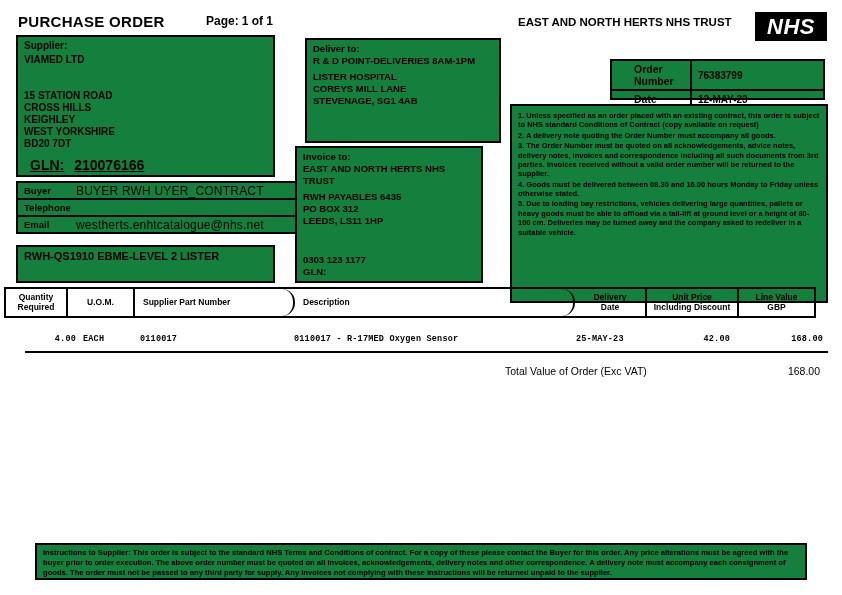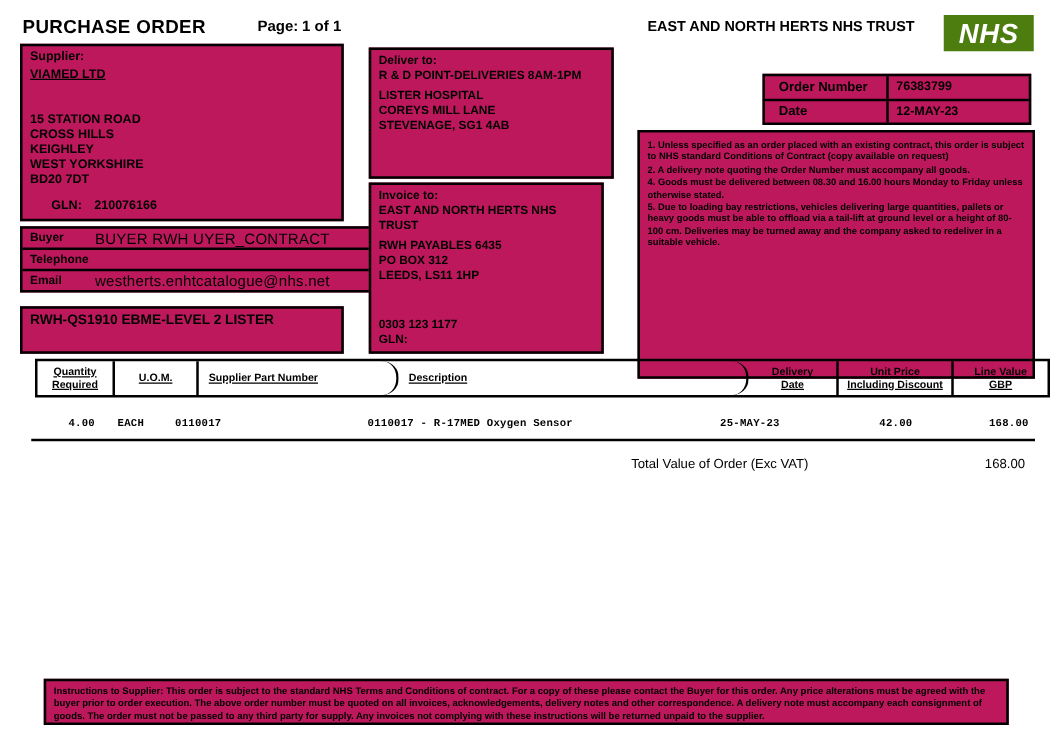--- a/index.html
+++ b/index.html
@@ -7,70 +7,70 @@
   .page { position:relative; width:842px; height:595px; background:#fff; overflow:hidden; }
 
   .abs { position:absolute; }
 
   .doc-title { left:18px; top:13px; font-size:15px; font-weight:800; letter-spacing:.3px; }
   .page-line { left:206px; top:14px; font-size:12px; }
   .page-line .lbl { font-weight:800; }
   .page-line .val { font-weight:600; margin-left:3px; }
   .trust-name { left:518px; top:16px; font-size:11.5px; font-weight:800; }
 
-  .nhs-logo { left:755px; top:12px; width:72px; height:29px; background:#4d7c0f; display:flex; align-items:center; justify-content:center; }
+  .nhs-logo { left:755px; top:12px; width:72px; height:29px; background:#000000; display:flex; align-items:center; justify-content:center; }
   .nhs-logo span { color:#fff; font-weight:900; font-style:italic; font-size:22px; letter-spacing:.5px; }
 
-  .box { border:2px solid #000; background:#be185d; }
+  .box { border:2px solid #000; background:#15803d; }
 
   
   .supplier-box { left:16px; top:35px; width:259px; height:142px; padding:3px 6px; font-size:10px; font-weight:700; line-height:12px; }
   .supplier-box .sec-label { font-size:10px; font-weight:800; margin-bottom:2px; }
-  .supplier-name { margin-bottom:24px;text-decoration:underline; }
-  .supplier-gln { position:absolute; left:23px; bottom:4px; font-size:10px; font-weight:800; }
+  .supplier-name { margin-bottom:24px; }
+  .supplier-gln { position:absolute; left:12px; bottom:4px; font-size:14px; font-weight:800;text-decoration:underline; }
   .supplier-gln .v { margin-left:10px; }
 
   
   .buyer-box { left:16px; top:181px; width:288px; height:53px; display:flex; flex-direction:column; }
   .buyer-row { display:flex; align-items:center; flex:1; border-top:2px solid #000; padding:0 6px; }
   .buyer-row:first-child { border-top:none; }
   .buyer-row .lbl { width:52px; font-size:9.5px; font-weight:800; flex:none; }
   .buyer-row .val { font-size:12px; font-weight:400; letter-spacing:.2px; }
 
   .contract-box { left:16px; top:245px; width:259px; height:38px; padding:3px 6px; font-size:11px; font-weight:700; }
 
   
-  .deliver-box { left:295px; top:38px; width:196px; height:105px; padding:3px 6px; font-size:9.5px; font-weight:700; line-height:12px; }
+  .deliver-box { left:305px; top:38px; width:196px; height:105px; padding:3px 6px; font-size:9.5px; font-weight:700; line-height:12px; }
   .invoice-box { left:295px; top:146px; width:188px; height:137px; padding:3px 6px; font-size:9.5px; font-weight:700; line-height:12px; }
   .gap-top { margin-top:4px; }
   .invoice-foot { position:absolute; left:6px; bottom:3px; line-height:12px; }
 
   
   .order-box { left:610px; top:59px; width:215px; height:41px; display:flex; flex-direction:column; }
   .order-row { flex:1; display:flex; border-top:2px solid #000; }
   .order-row:first-child { border-top:none; }
-  .order-row .lbl { width:99px; flex:none; border-right:2px solid #000; padding:2px 11px; font-size:10.5px; font-weight:800; display:flex; align-items:center; }
+  .order-row .lbl { width:80px; flex:none; border-right:2px solid #000; padding:2px 22px; font-size:10.5px; font-weight:800; display:flex; align-items:center; }
   .order-row .val { padding:2px 6px; font-size:10px; font-weight:800; display:flex; align-items:center; }
 
   
   .terms-box { left:510px; top:104px; width:318px; height:199px; padding:5px 6px; }
   .terms-box p { font-size:7.5px; font-weight:600; line-height:1.25; margin-bottom:1px; }
 
   
-  .items-head { left:28px; top:287px; width:812px; height:31px; border:2px solid #000; display:flex;text-decoration:underline; }
+  .items-head { left:4px; top:287px; width:812px; height:31px; border:2px solid #000; display:flex; }
   .items-head .cell { border-right:2px solid #000; display:flex; align-items:center; justify-content:center; text-align:center; font-size:8.5px; font-weight:800; line-height:1.15; padding:1px 2px; }
   .items-head .cell:last-child { border-right:none; }
   .items-head .cell span { white-space:pre-line; }
   .items-head .cell.al { justify-content:flex-start; text-align:left; padding-left:8px;border-radius:13px; }
   .c0{width:62px;} .c1{width:67px;} .c2{width:160px;} .c3{width:280px;} .c4{width:72px;} .c5{width:92px;} .c6{width:90px; flex:1;}
 
   
   .item-row span { position:absolute; top:334px; font-family:"Liberation Mono", monospace; font-size:8.5px; font-weight:600; letter-spacing:.2px; }
   .it-qty   { left:26px;  width:50px; text-align:right; }
-  .it-uom   { left:94px; }
+  .it-uom   { left:83px; }
   .it-part  { left:140px; }
   .it-desc  { left:294px; }
   .it-date  { left:576px; }
   .it-price { left:655px; width:75px; text-align:right; }
   .it-value { left:745px; width:78px; text-align:right; }
 
   .row-divider { left:25px; top:351px; width:803px; height:2px; background:#000; }
 
   .total-label { left:505px; top:365px; font-size:10.5px; font-weight:500; }
   .total-value { left:723px; top:365px; width:97px; text-align:right; font-size:10.5px; font-weight:500; }
@@ -153,20 +153,21 @@
     </div>
     <div class="order-row">
       <div class="lbl">Date</div>
       <div class="val">12-MAY-23</div>
     </div>
   </div>
 
   <div class="abs box terms-box">
     <p>1.   Unless specified as an order placed with an existing contract, this order is subject to NHS standard Conditions of Contract (copy available on request)</p>
     <p>2.   A delivery note quoting the Order Number must accompany all goods.</p>
+    <p>3.   The Order Number must be quoted on all acknowledgements, advice notes, delivery notes, invoices and correspondence including all such documents from 3rd parties. Invoices received without a valid order number will be returned to the supplier.</p>
     <p>4.   Goods must be delivered between 08.30 and 16.00 hours Monday to Friday unless otherwise stated.</p>
     <p>5.   Due to loading bay restrictions, vehicles delivering large quantities, pallets or heavy goods must be able to offload via a tail-lift at ground level or a height of 80-100 cm. Deliveries may be turned away and the company asked to redeliver in a suitable vehicle.</p>
   </div>
 
   <div class="abs items-head">
     <div class="cell c0">
         <span>Quantity
 Required</span>
       </div>
     <div class="cell c1">

